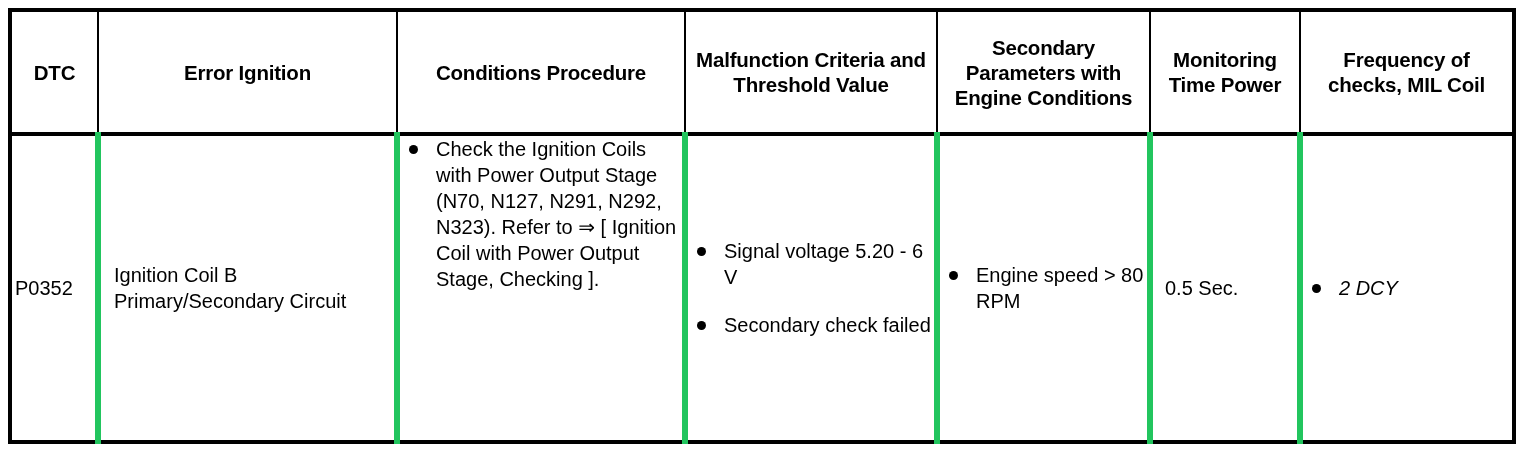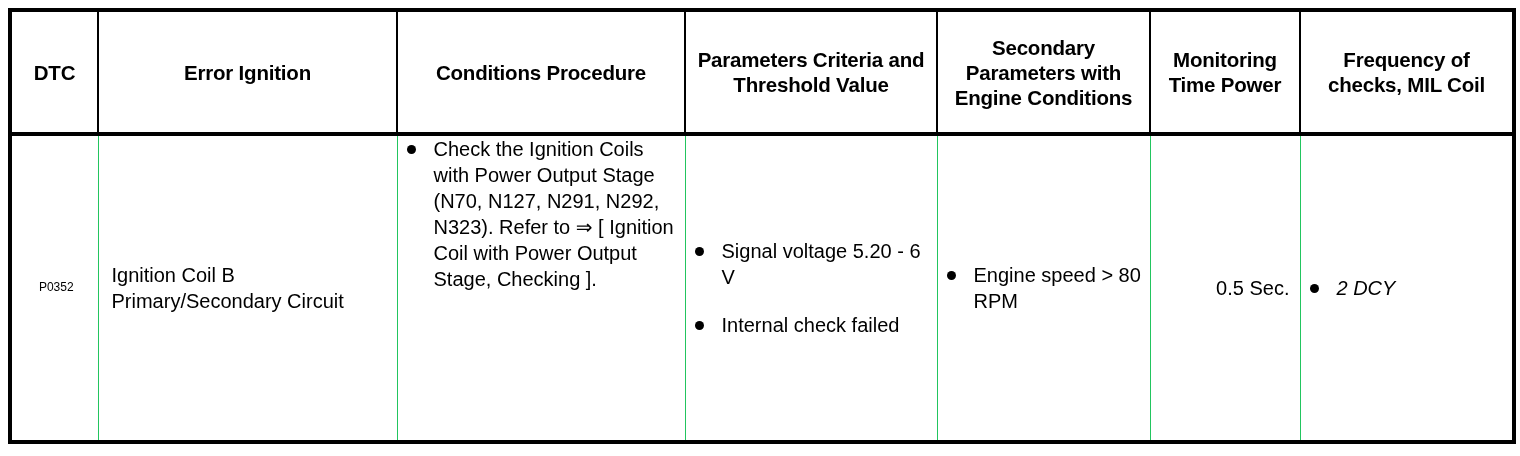--- a/index.html
+++ b/index.html
@@ -54,21 +54,21 @@
     letter-spacing: -0.2px;
     height: 124px;
     box-sizing: border-box;
   }
   thead tr.header-row > th:last-child {
     border-right: none;
   }
 
   
   tbody tr.data-row > td {
-    border-right: 1px solid #22c55e;
+    border-right: 6px solid #22c55e;
     padding: 0;
     vertical-align: top;
     font-size: 20px;
     line-height: 1.30;
     height: 308px;
     box-sizing: border-box;
   }
   tbody tr.data-row > td:last-child {
     border-right: none;
   }
@@ -84,33 +84,32 @@
   .v-center { justify-content: center; }
   .v-top    { justify-content: flex-start; }
   .v-upper  { justify-content: center; }
 
   
   .cell-text {
     padding: 10px 10px 10px 12px;
   }
 
   .dtc-code {
-    font-size: 12px;
-    text-align: center;
+    font-size: 20px;
     padding-left: 3px;
     padding-right: 0;
   }
 
   .error-msg {
     padding-left: 13px;
     padding-right: 24px;
   }
 
   .mon-time {
-    text-align: right;
+    text-align: left;
   }
 
   
   ul.bullets {
     list-style: none;
     margin: 0;
     padding: 0;
   }
   ul.bullets li {
     position: relative;
@@ -164,21 +163,21 @@
       <col style="width:213px">
       <col style="width:150px">
       <col style="width:214px">
     </colgroup>
 
     <thead>
       <tr class="header-row">
         <th>DTC</th>
         <th>Error Ignition</th>
         <th>Conditions Procedure</th>
-        <th>Parameters Criteria and Threshold Value</th>
+        <th>Malfunction Criteria and Threshold Value</th>
         <th>Secondary Parameters with Engine Conditions</th>
         <th>Monitoring Time Power</th>
         <th>Frequency of checks, MIL Coil</th>
       </tr>
     </thead>
 
     <tbody>
       <tr class="data-row">
 
         <td>
@@ -206,21 +205,21 @@
 
         <td>
           <div class="cell-inner v-upper">
             <ul class="bullets crit-list">
               <li>
                 <span class="disc"></span>
                 <span>Signal voltage 5.20 - 6 V</span>
               </li>
               <li>
                 <span class="disc"></span>
-                <span>Internal check failed</span>
+                <span>Secondary check failed</span>
               </li>
             </ul>
           </div>
         </td>
 
         <td>
           <div class="cell-inner v-upper">
             <ul class="bullets sec-list">
               <li>
                 <span class="disc"></span>

